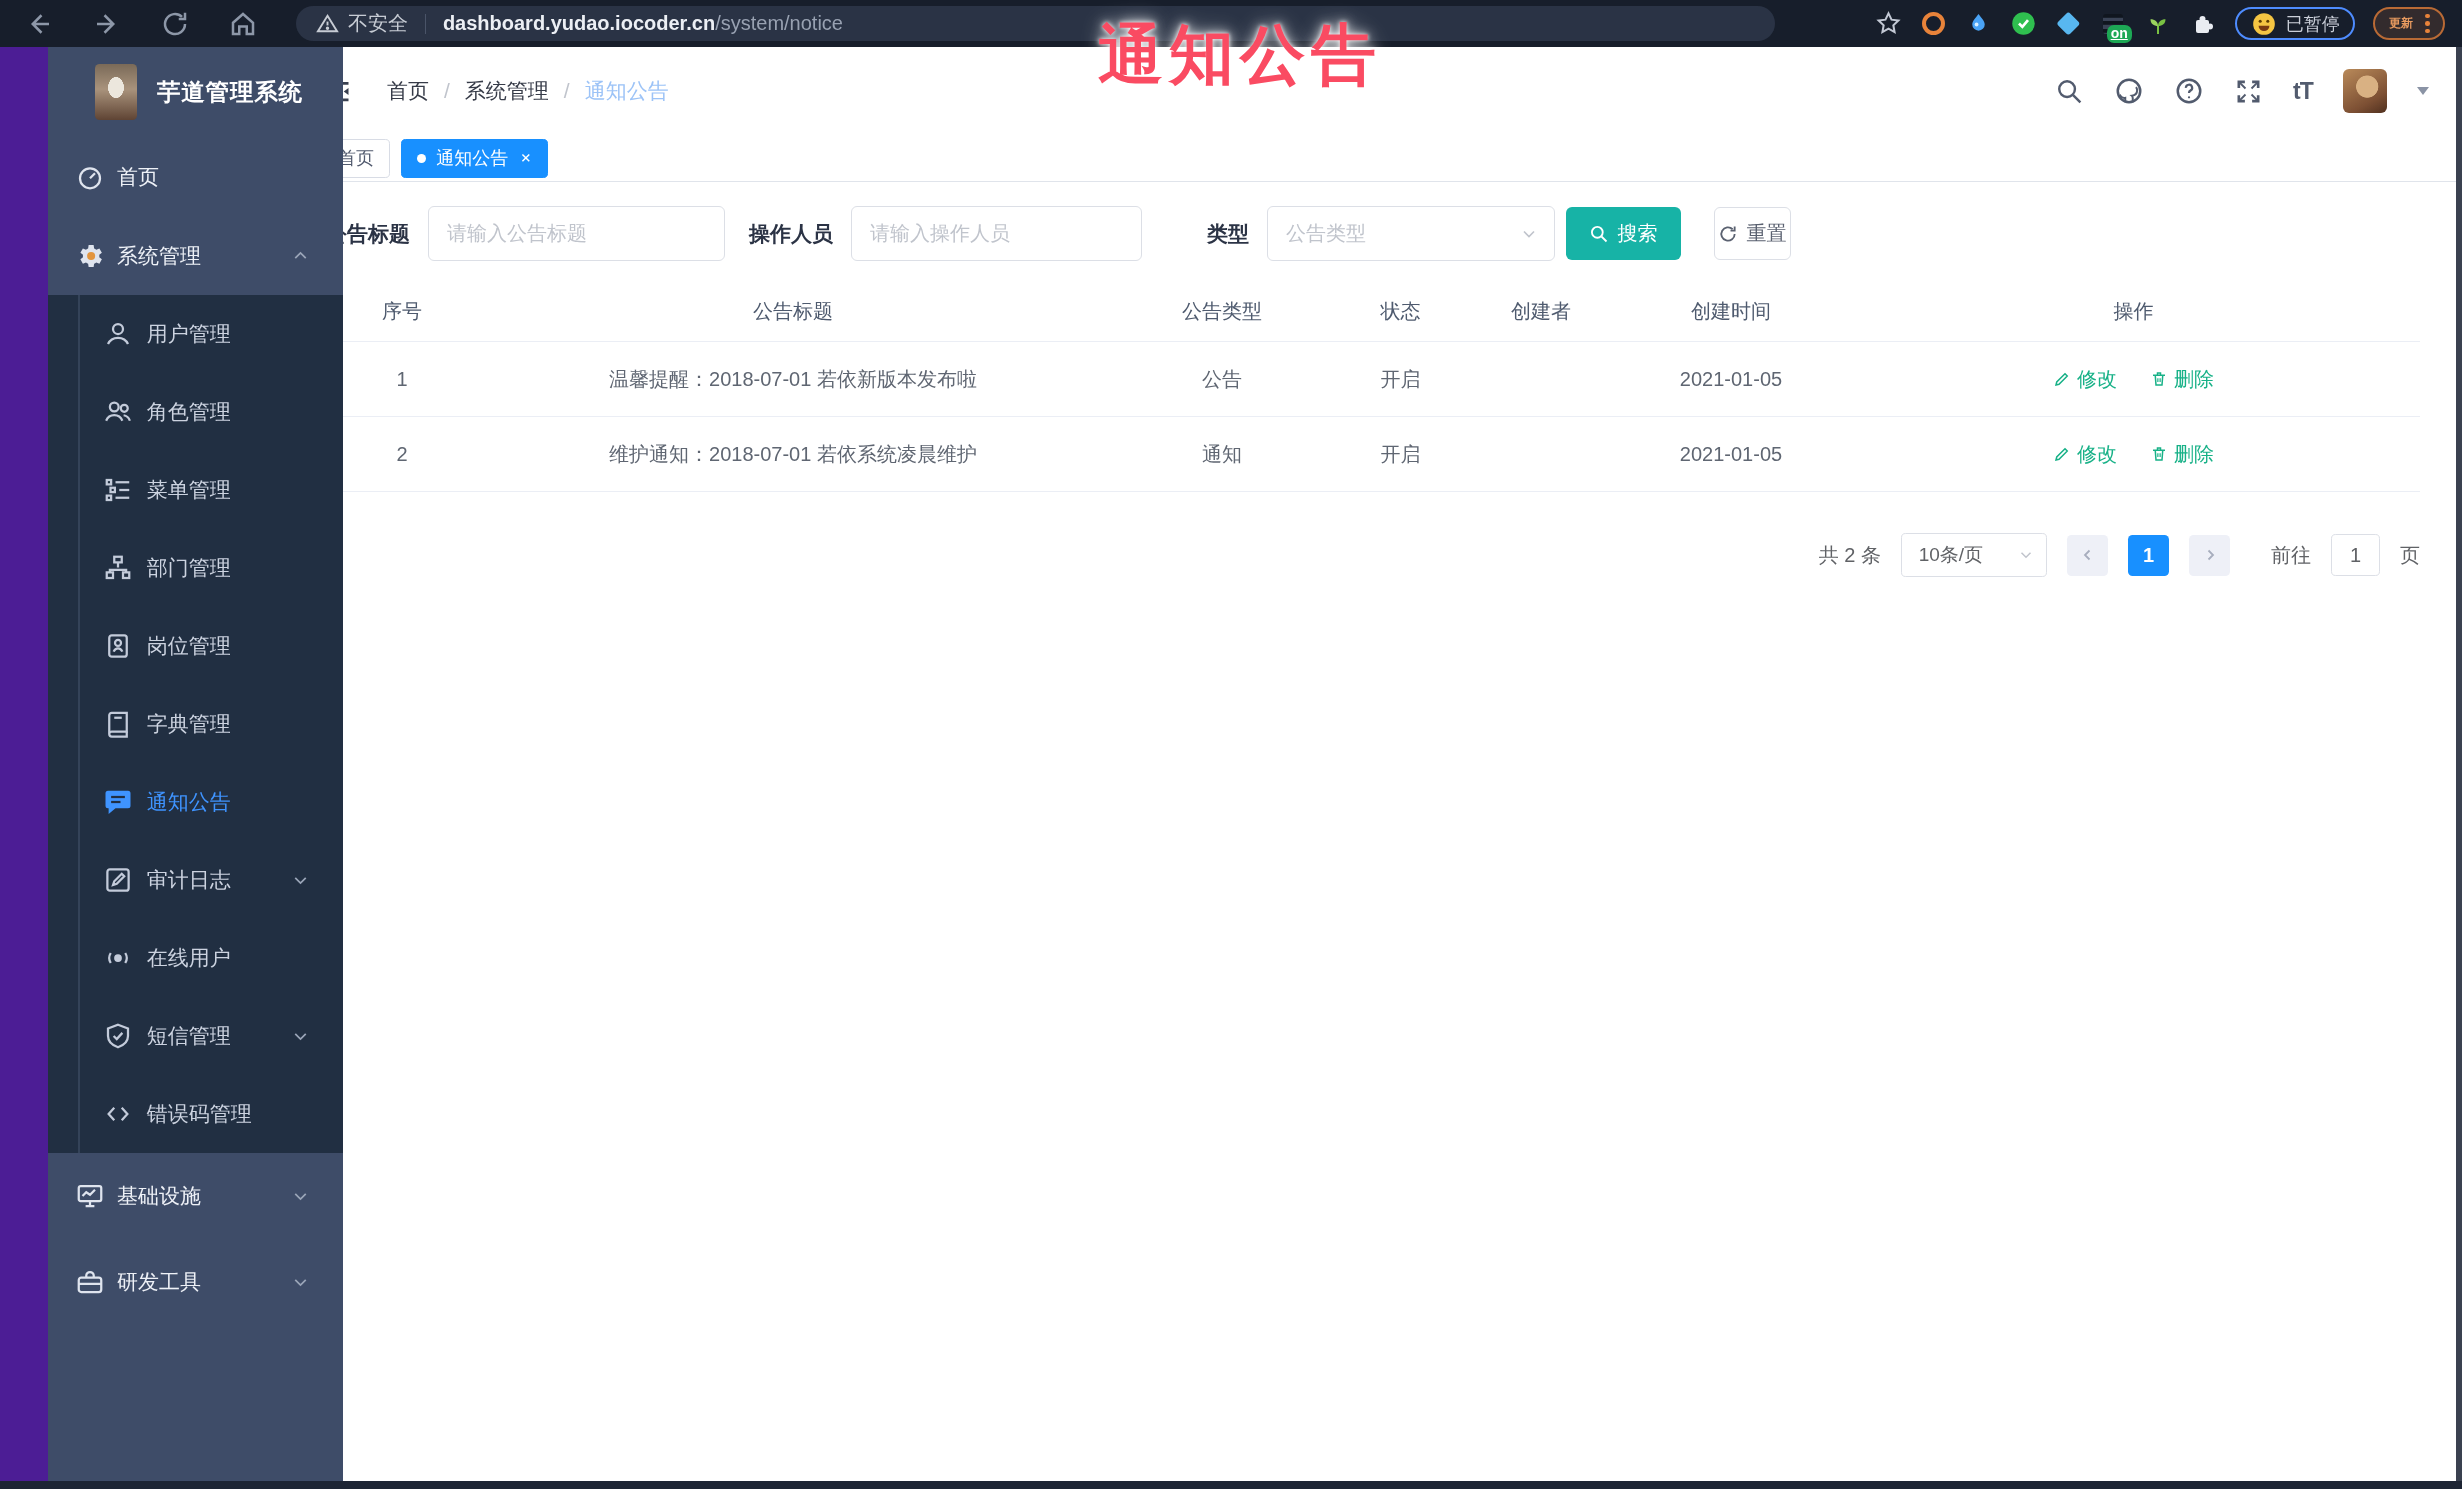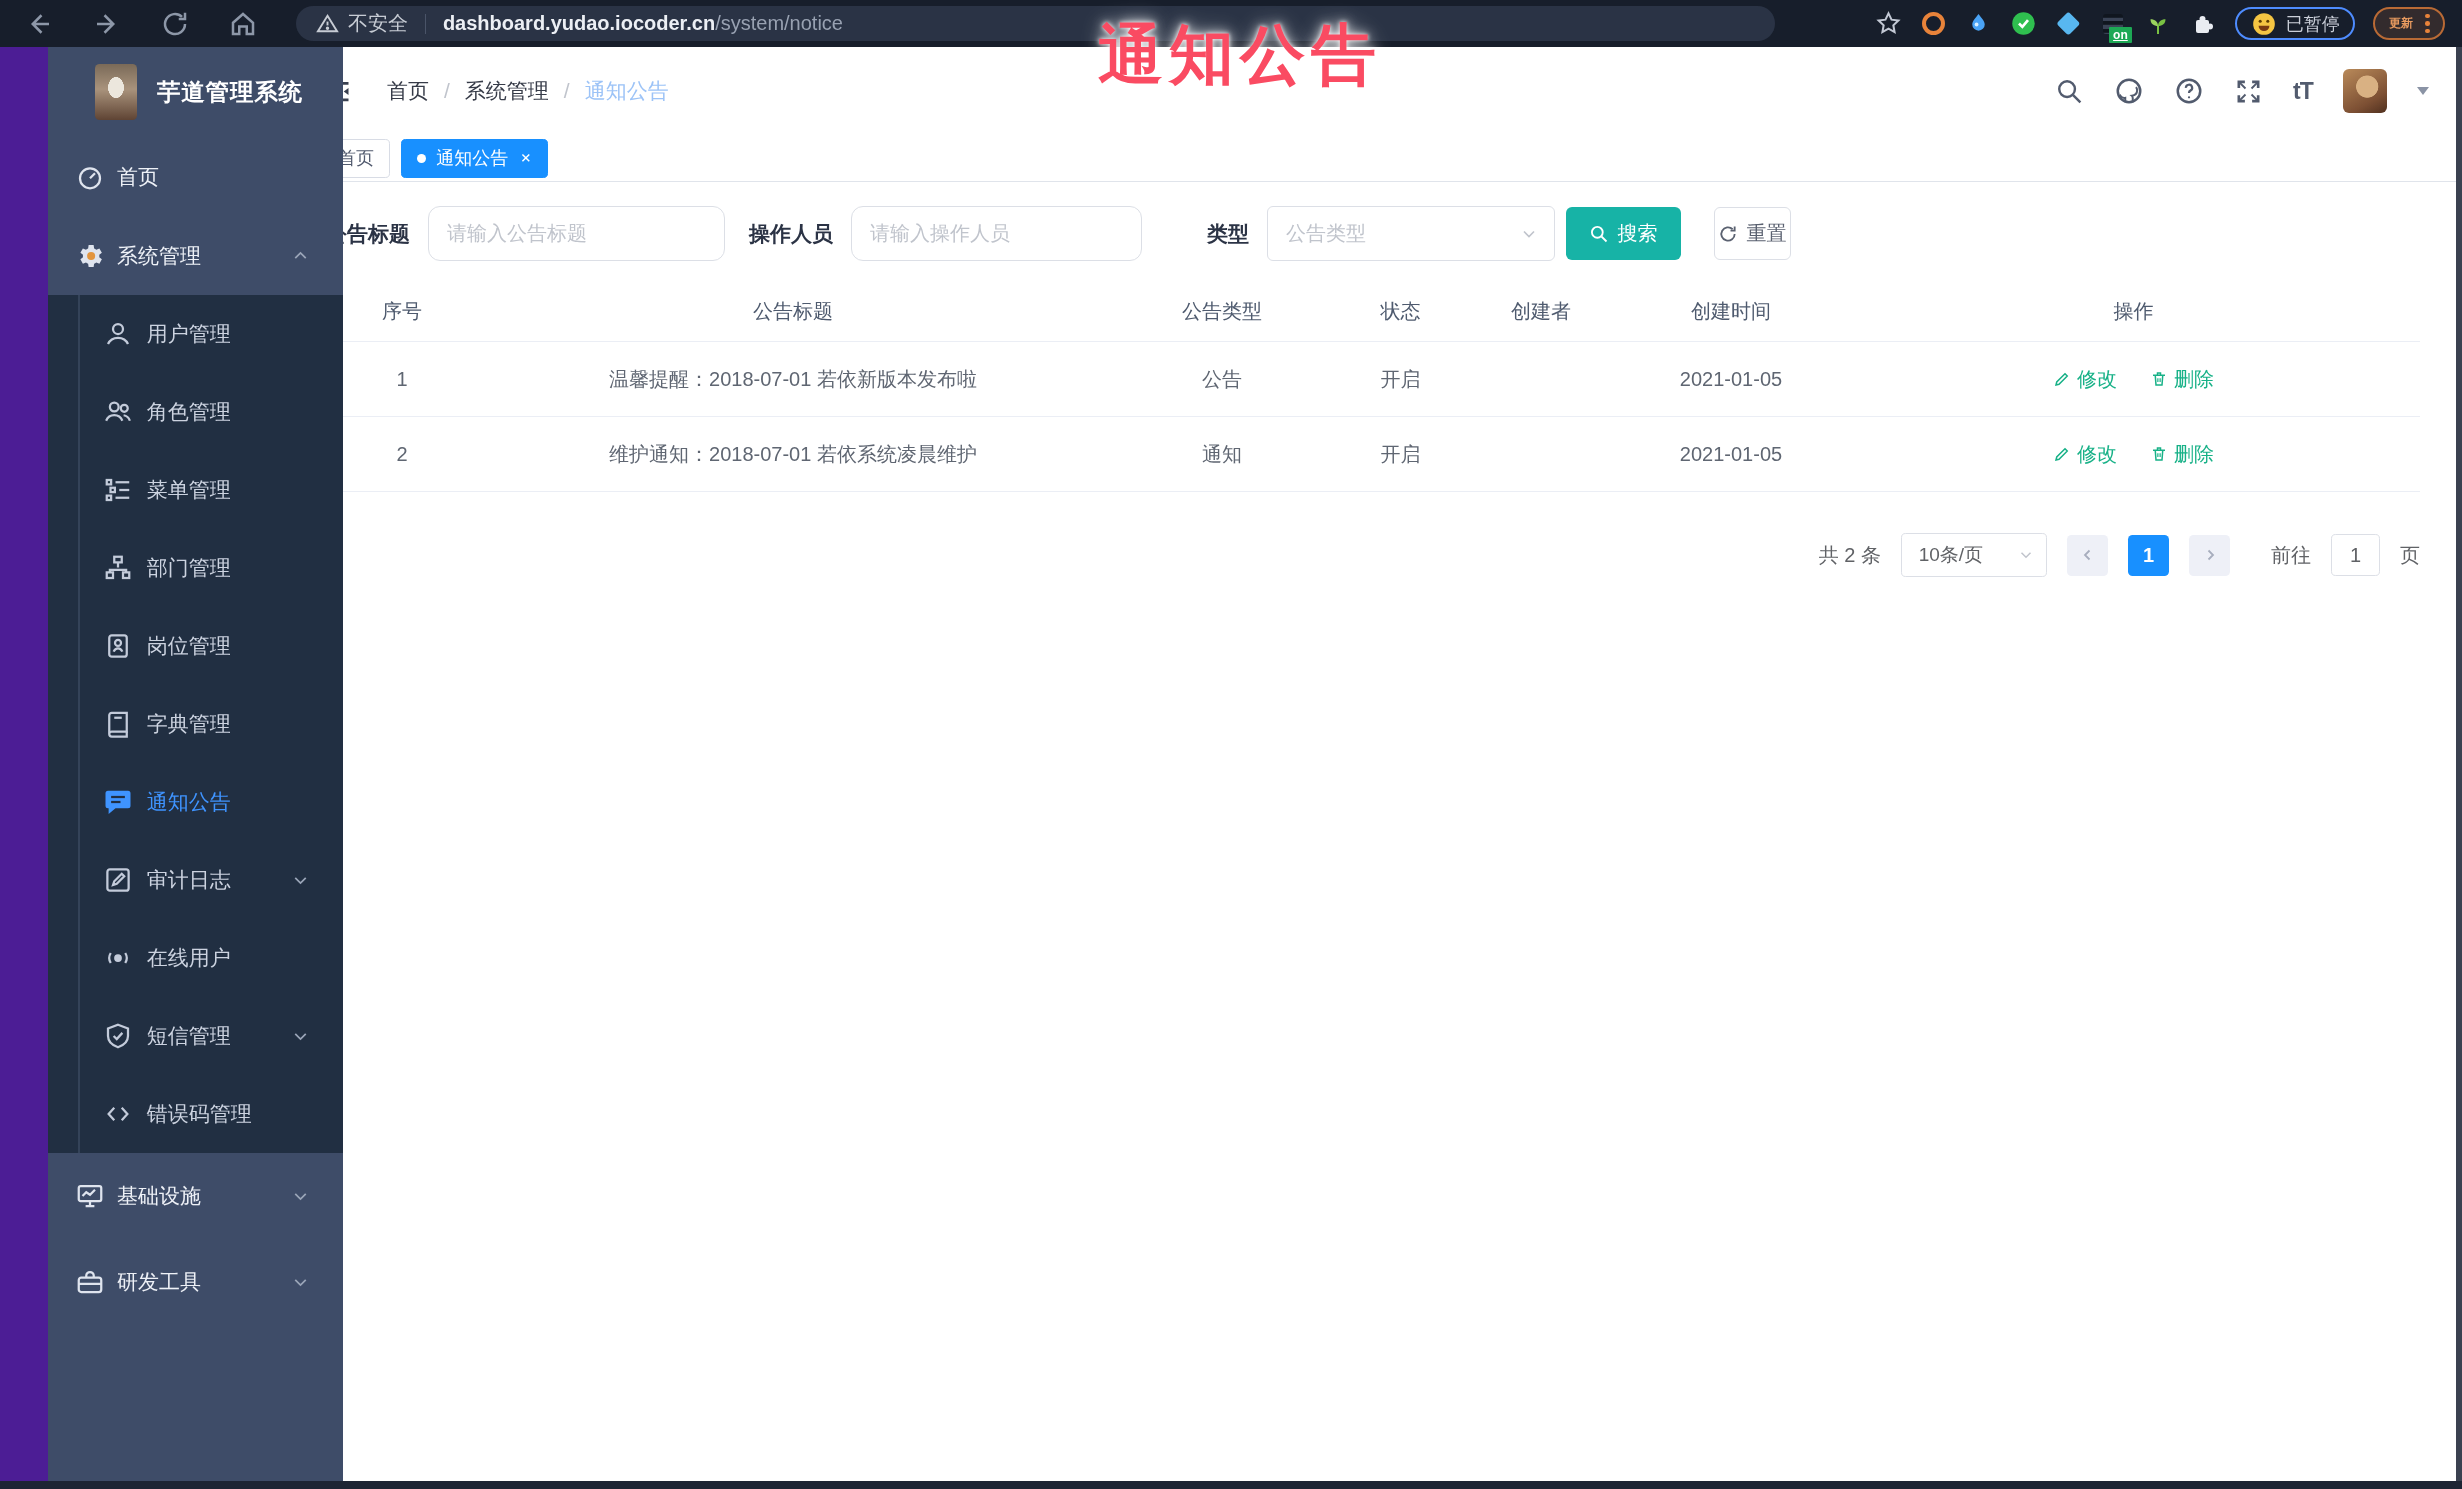--- a/index.html
+++ b/index.html
@@ -25,21 +25,21 @@
   .url-path{color:#98a1b1;font-size:20px;}
   .bar-right{position:absolute;right:16.7px;top:0;height:47px;display:flex;align-items:center;gap:18px;}
   .ext-ico{position:relative;width:27px;height:27px;display:flex;align-items:center;justify-content:center;}
   .ring{width:23px;height:23px;border:4.6px solid #e8833a;border-radius:50%;}
   .gem{width:16.7px;height:16.7px;background:#58b7f0;transform:rotate(45deg);border-radius:3px;}
   .dbars{width:20px;height:20px;border-radius:3px;background:
     linear-gradient(#10161f 0 0) 0 0/20px 3.8px no-repeat,
     linear-gradient(#10161f 0 0) 0 7.6px/20px 3.8px no-repeat,
     linear-gradient(#10161f 0 0) 0 15px/20px 3.8px no-repeat,#3a4356;}
   .on-badge{position:absolute;right:-4.6px;bottom:-6px;background:#1da855;color:#fff;
-    font-size:12px;font-weight:700;padding:0.8px 3.8px;border-radius:1px;line-height:1.2;text-decoration:underline;}
+    font-size:14px;font-weight:700;padding:0.8px 3.8px;border-radius:7px;line-height:1.2;text-decoration:underline;}
   .chip{height:33px;border-radius:18px;display:flex;align-items:center;gap:9px;padding:0 13.7px;}
   .chip.profile{border:2.3px solid #4e8cff;color:#c9ced8;font-size:18px;}
   .chip.update{border:2.3px solid #b96a35;background:rgba(185,106,53,.18);color:#e89a5f;
     font-size:12px;font-weight:700;gap:12px;}
   .kebab{display:flex;flex-direction:column;gap:3px;}
   .kebab i{width:4.6px;height:4.6px;border-radius:50%;background:#e8833a;}
 
   
   .watermark{position:absolute;left:1098px;top:10.6px;z-index:50;font-size:65px;font-weight:700;
     letter-spacing:6px;color:var(--watermark-pink,#fa4b62);
@@ -81,21 +81,21 @@
 
   .tabbar{height:47px;display:flex;align-items:center;gap:10.6px;padding-left:27px;border-bottom:1.5px solid #e0e4eb;}
   .tag{height:39px;display:flex;align-items:center;border:1.5px solid #d8dce5;border-radius:4.6px;
     background:#fff;color:#515a6e;font-size:18px;padding:0 15px;cursor:pointer;}
   .tag.active{background:var(--accent-blue,#1890ff);border-color:var(--accent-blue,#1890ff);color:#fff;gap:10.6px;}
   .tag .dot{width:9px;height:9px;border-radius:50%;background:#fff;}
 
   .content{padding:0 42px 0 31px;}
   .filters{margin-top:24px;display:flex;align-items:center;}
   .flabel{font-size:21px;font-weight:700;color:#2b3345;margin-right:18px;white-space:nowrap;}
-  .finput{height:55px;border:1.5px solid #dcdfe6;border-radius:12px;font-size:20px;color:#5f6672;
+  .finput{height:55px;border:1.5px solid #dcdfe6;border-radius:6px;font-size:20px;color:#5f6672;
     padding:0 18px;outline:none;font-family:inherit;background:#fff;}
   .finput::placeholder{color:#c0c4cc;}
   .fselect{height:55px;border:1.5px solid #dcdfe6;border-radius:6px;display:flex;align-items:center;
     padding:0 15px 0 18px;background:#fff;cursor:pointer;}
   .fselect .ph{color:#c0c4cc;font-size:20px;flex:1;}
   .btn{height:53px;border-radius:6px;display:inline-flex;align-items:center;justify-content:center;
     gap:9px;font-size:20px;cursor:pointer;border:1.5px solid transparent;}
   .btn.search{background:var(--teal,#17b3a6);color:#fff;width:115px;margin-left:10.6px;}
   .btn.reset{background:#fff;border-color:#dcdfe6;color:#5a6170;width:77px;margin-left:33px;}
   .toolbar{margin-top:29px;display:flex;align-items:center;}

